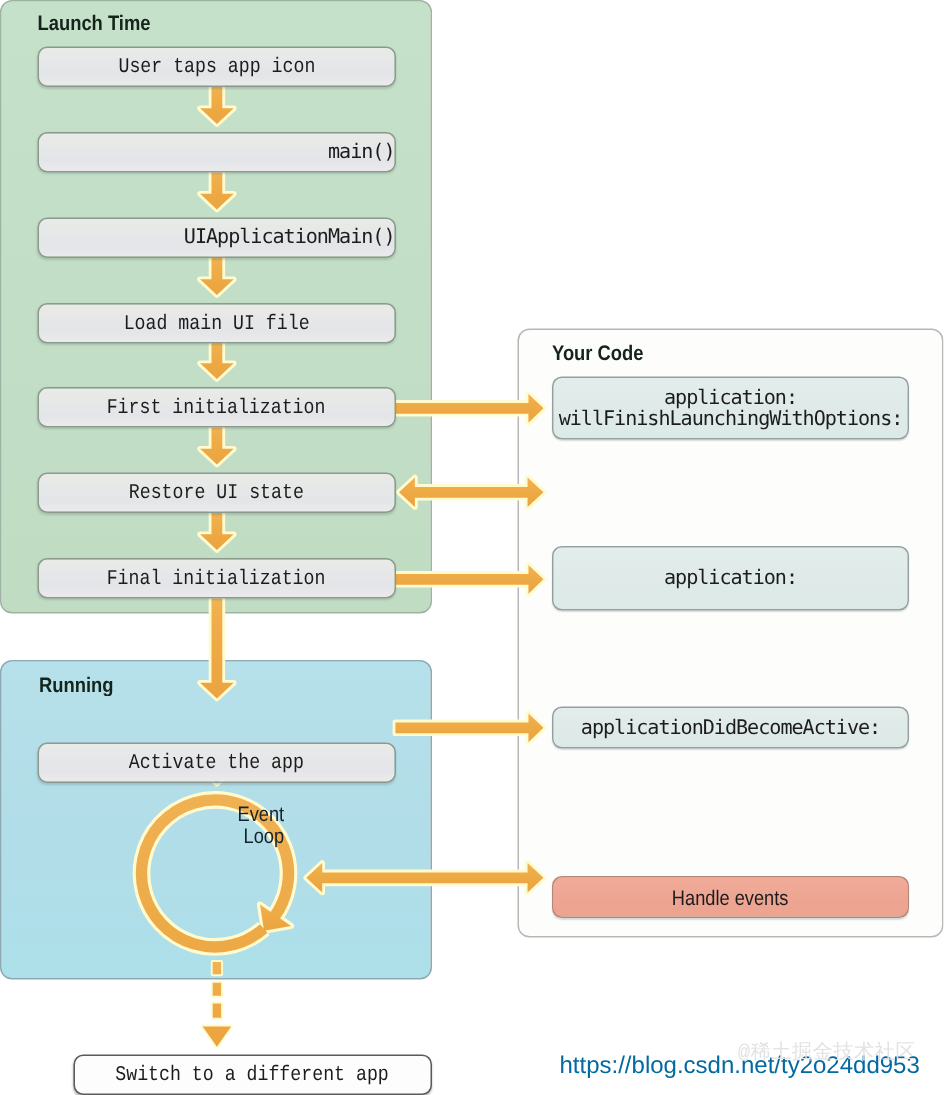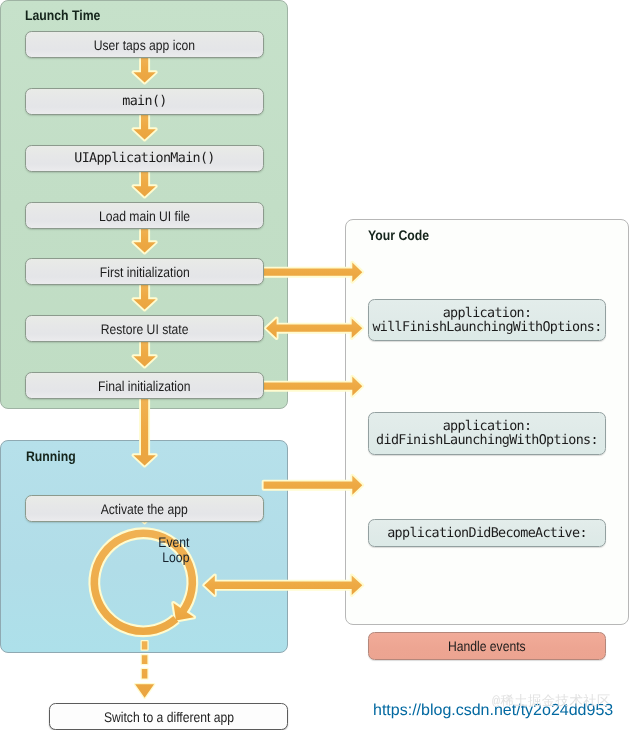--- a/index.html
+++ b/index.html
@@ -22,32 +22,32 @@
 
   .phase-title{position:absolute;font-weight:bold;font-size:14px;
        letter-spacing:0;color:#14241b;line-height:13px;
        transform:scaleX(0.875) translateZ(0);transform-origin:0 0;}
 
   .node{position:absolute;width:239px;height:27px;box-sizing:border-box;
        border:1px solid #8c9a8d;border-radius:6.5px;
        background:linear-gradient(180deg,#e9ebe7 0%,#e6e7e8 40%,#e4e5e8 72%,#ebebed 100%);
        box-shadow:0 1px 1.5px rgba(70,80,70,0.22);
        display:flex;align-items:center;justify-content:center;
-       font-size:14px;letter-spacing:0;color:#1c1c1c;}
+       font-size:14px;letter-spacing:0;color:#1c1c1c;font-family:Liberation Mono, monospace;}
   .node > span{display:inline-block;transform:scaleX(0.868) translateZ(0);}
-  .node.mono{font-family:"DejaVu Sans Mono",monospace;font-size:13.4px;letter-spacing:-0.67px;}
+  .node.mono{font-family:"DejaVu Sans Mono",monospace;font-size:13.4px;letter-spacing:-0.67px;justify-content:flex-end;}
   .node.mono > span{transform:translateZ(0);}
   .node.plain{background:#fdfdfd;border-color:#5b5b5b;box-shadow:0 1px 1.5px rgba(0,0,0,0.28);}
 
   .codebox{position:absolute;left:368px;width:238px;box-sizing:border-box;
        border:1px solid #93a0a0;border-radius:6.5px;
        background:linear-gradient(180deg,#e3edeb 0%,#dfeae8 60%,#dceae7 100%);
        box-shadow:0 1px 1px rgba(0,0,0,0.14);
        display:flex;align-items:center;justify-content:center;text-align:center;
-       font-size:14px;letter-spacing:0;color:#1c1c1c;margin-top:48px;}
+       font-size:14px;letter-spacing:0;color:#1c1c1c;}
   .codebox > span{display:inline-block;transform:scaleX(0.868) translateZ(0);}
   .codebox.mono{font-family:"DejaVu Sans Mono",monospace;font-size:13.4px;letter-spacing:-0.67px;line-height:14.4px;padding-top:2.4px;}
   .codebox.mono > span,.codebox.mono > div{transform:translateZ(0);}
   .codebox.salmon{background:linear-gradient(180deg,#f1ab99 0%,#eda592 60%,#eca491 100%);
        border-color:#b4877b;font-family:"Liberation Sans",sans-serif;font-size:14px;letter-spacing:0;}
 
   .loop-label{position:absolute;left:96px;top:535px;width:100px;text-align:right;
        font-size:14px;letter-spacing:0;color:#16222c;line-height:15px;}
   .loop-label > div{display:block;transform:scaleX(0.868) translateZ(0);}
 
@@ -155,21 +155,21 @@
 
   <div class="loop-label">
     <div>Event</div>
     <div>Loop</div>
   </div>
 
   <div class="codebox mono" style="top:251px;height:41.6px;">
       <div><span>application:</span><br><span>willFinishLaunchingWithOptions:</span></div>
     </div>
   <div class="codebox mono" style="top:364px;height:42.6px;">
-      <div><span>application:</span><br><span>didFinishLaunchingWithOptions:</span></div>
+      <div><span>application:</span><br></div>
     </div>
   <div class="codebox mono" style="top:471px;height:27.6px;">
       <span>applicationDidBecomeActive:</span>
     </div>
   <div class="codebox salmon" style="top:584px;height:27.6px;">
       <span>Handle events</span>
     </div>
 
   <div class="wm wm-csdn">https://blog.csdn.net/ty2o24dd953</div>
   <div class="wm wm-juejin">@稀土掘金技术社区</div>

